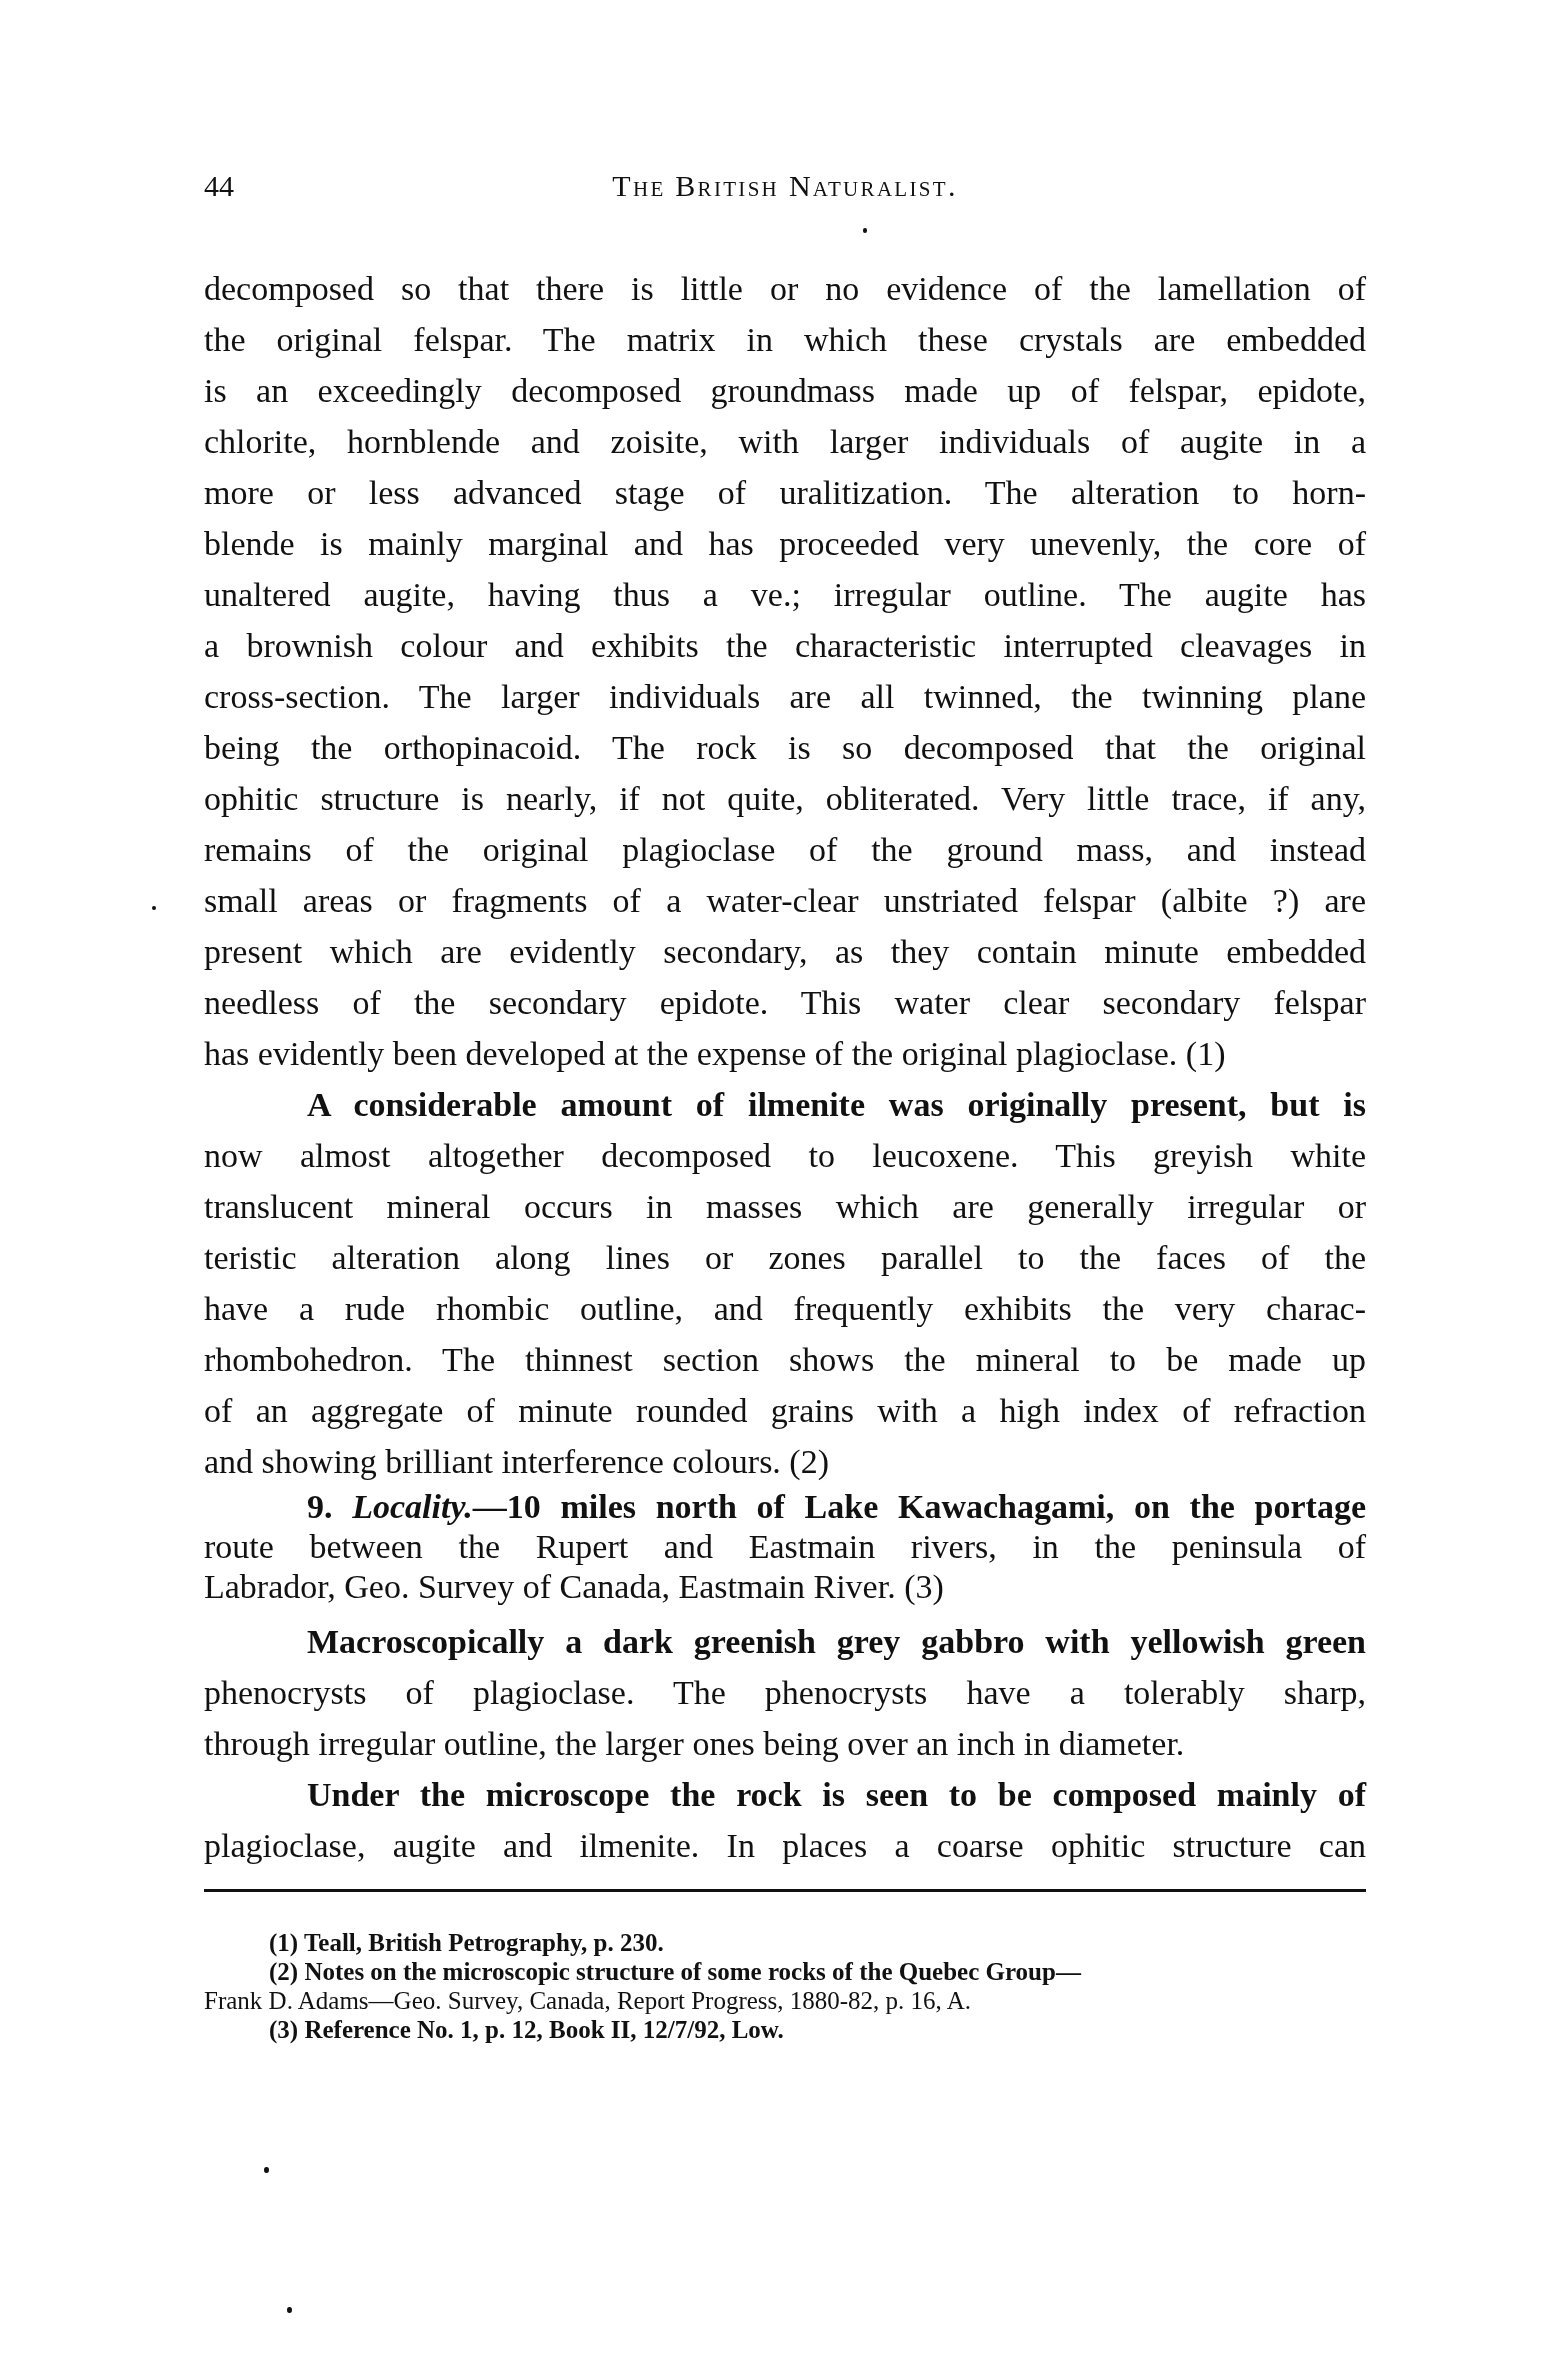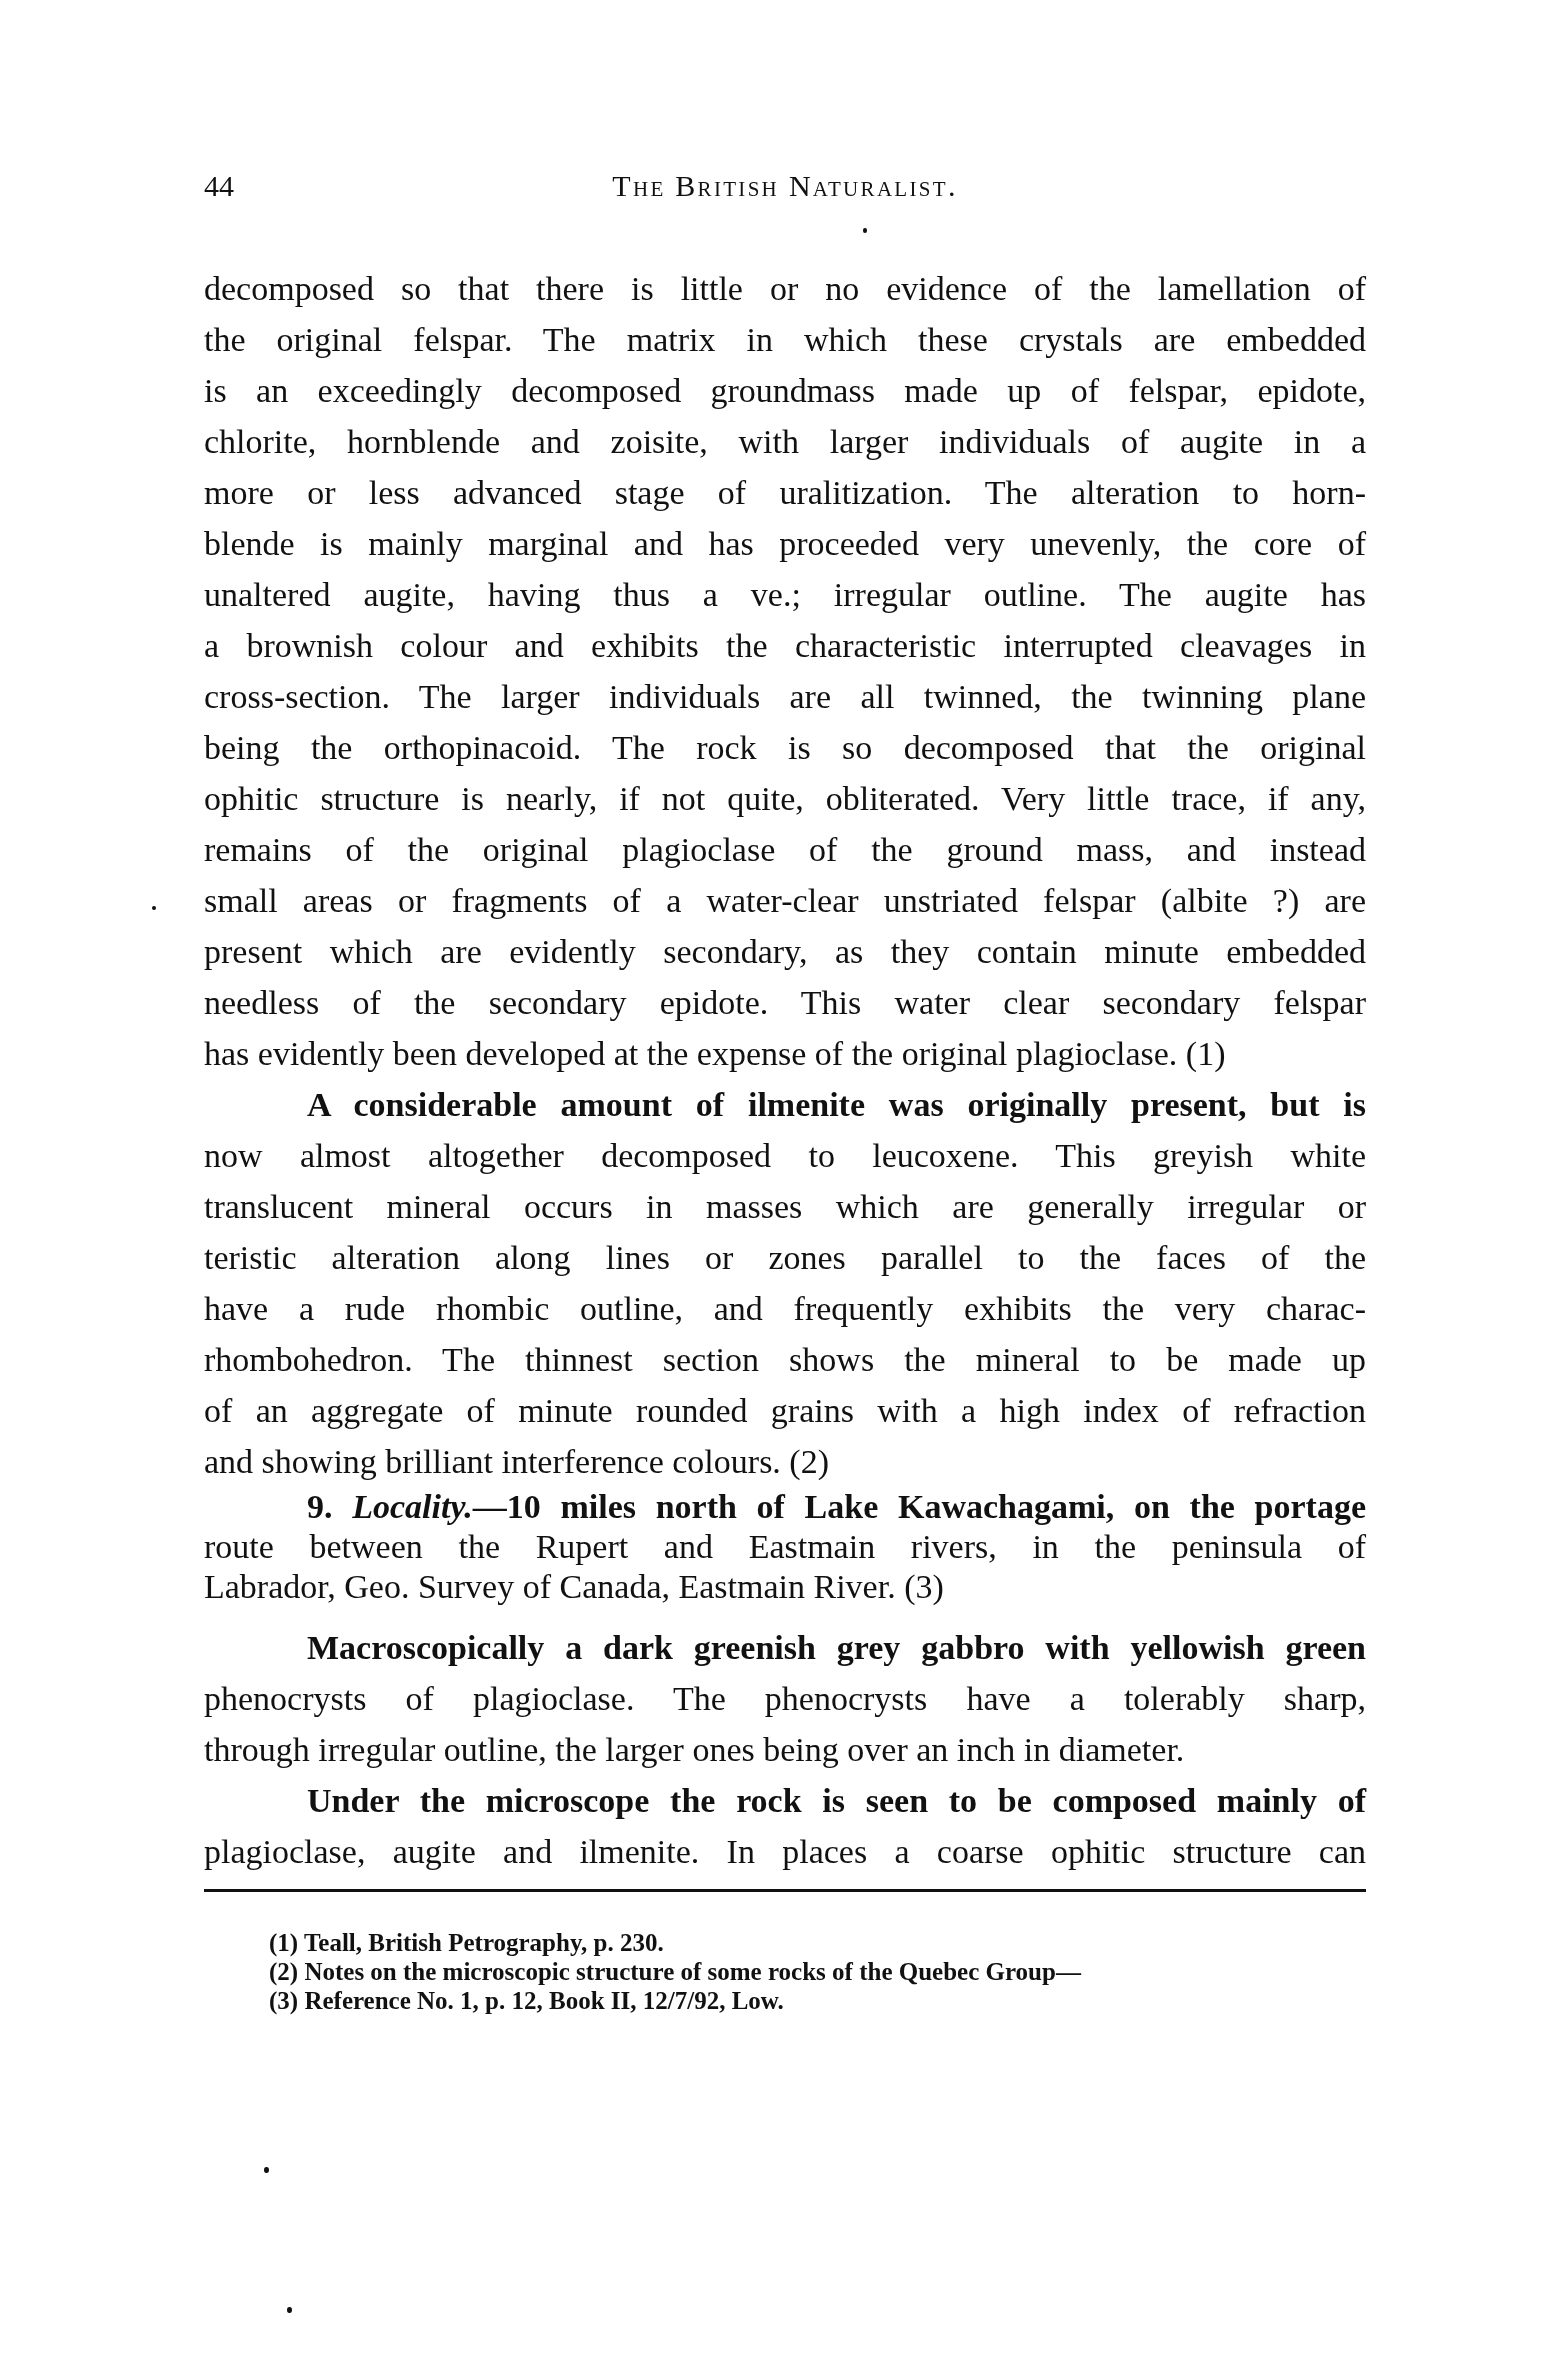--- a/index.html
+++ b/index.html
@@ -61,36 +61,37 @@
       <span class="line">have a rude rhombic outline, and frequently exhibits the very charac-</span>
       <span class="line">rhombohedron. The thinnest section shows the mineral to be made up</span>
       <span class="line">of an aggregate of minute rounded grains with a high index of refraction</span>
       <span class="line last">and showing brilliant interference colours. (2)</span>
     </div>
     <div>
       <span class="line indent tight"><span>9.</span> <em>Locality.</em><span>—10 miles north of Lake Kawachagami, on the portage</span></span>
       <span class="line tight">route between the Rupert and Eastmain rivers, in the peninsula of</span>
       <span class="line last tight">Labrador, Geo. Survey of Canada, Eastmain River. (3)</span>
     </div>
-    <div style="margin-top:15px;">
+    <div style="margin-top:9px;">
       <span class="line indent">Macroscopically a dark greenish grey gabbro with yellowish green</span>
       <span class="line">phenocrysts of plagioclase. The phenocrysts have a tolerably sharp,</span>
       <span class="line last">through irregular outline, the larger ones being over an inch in diameter.</span>
     </div>
     <div>
       <span class="line indent">Under the microscope the rock is seen to be composed mainly of</span>
       <span class="line">plagioclase, augite and ilmenite. In places a coarse ophitic structure can</span>
     </div>
   </div>
 
   <div class="rule"></div>
 
   <div class="footnotes">
     <span class="fn indent">(1) Teall, British Petrography, p. 230.</span>
     <span class="fn indent">(2) Notes on the microscopic structure of some rocks of the Quebec Group—</span>
+    <span class="fn">Frank D. Adams—Geo. Survey, Canada, Report Progress, 1880-82, p. 16, A.</span>
     <span class="fn indent">(3) Reference No. 1, p. 12, Book II, 12/7/92, Low.</span>
   </div>
 </div>
 
 <div class="margin-dot"></div>
 <div class="stray-dot" style="left:264px; top:2167px;"></div>
 <div class="stray-dot" style="left:287px; top:2307px;"></div>
 
 
 </body></html>

